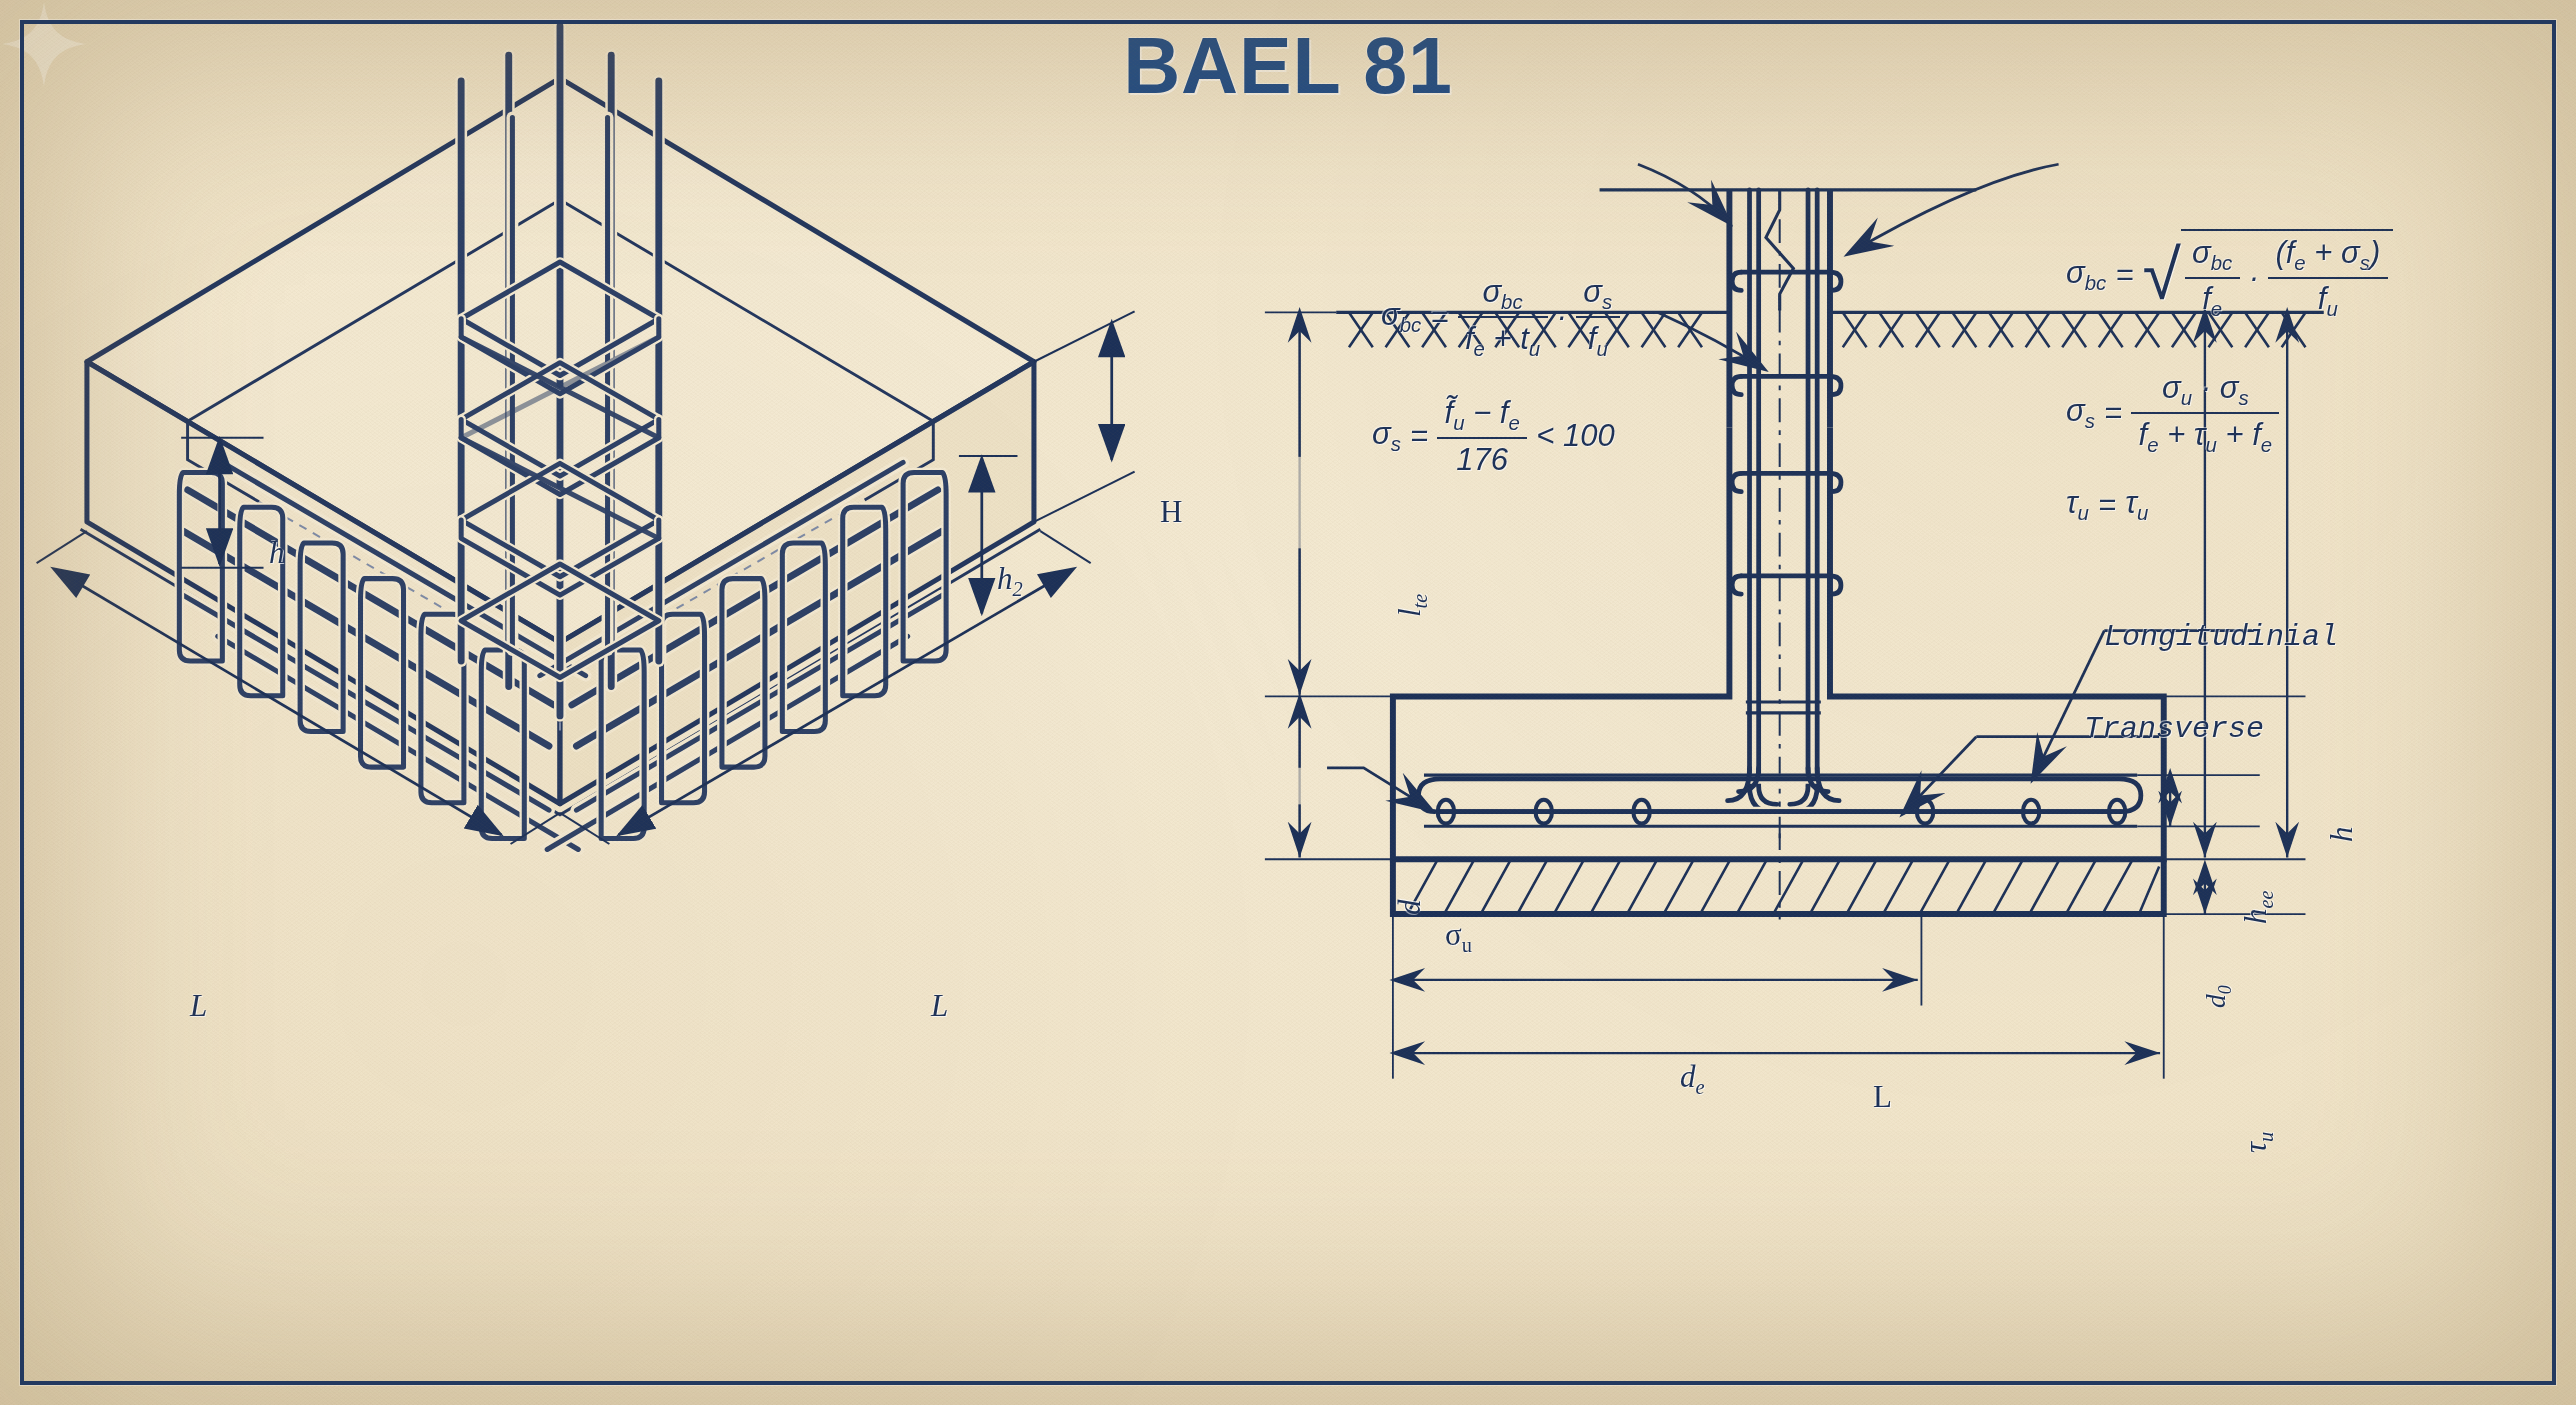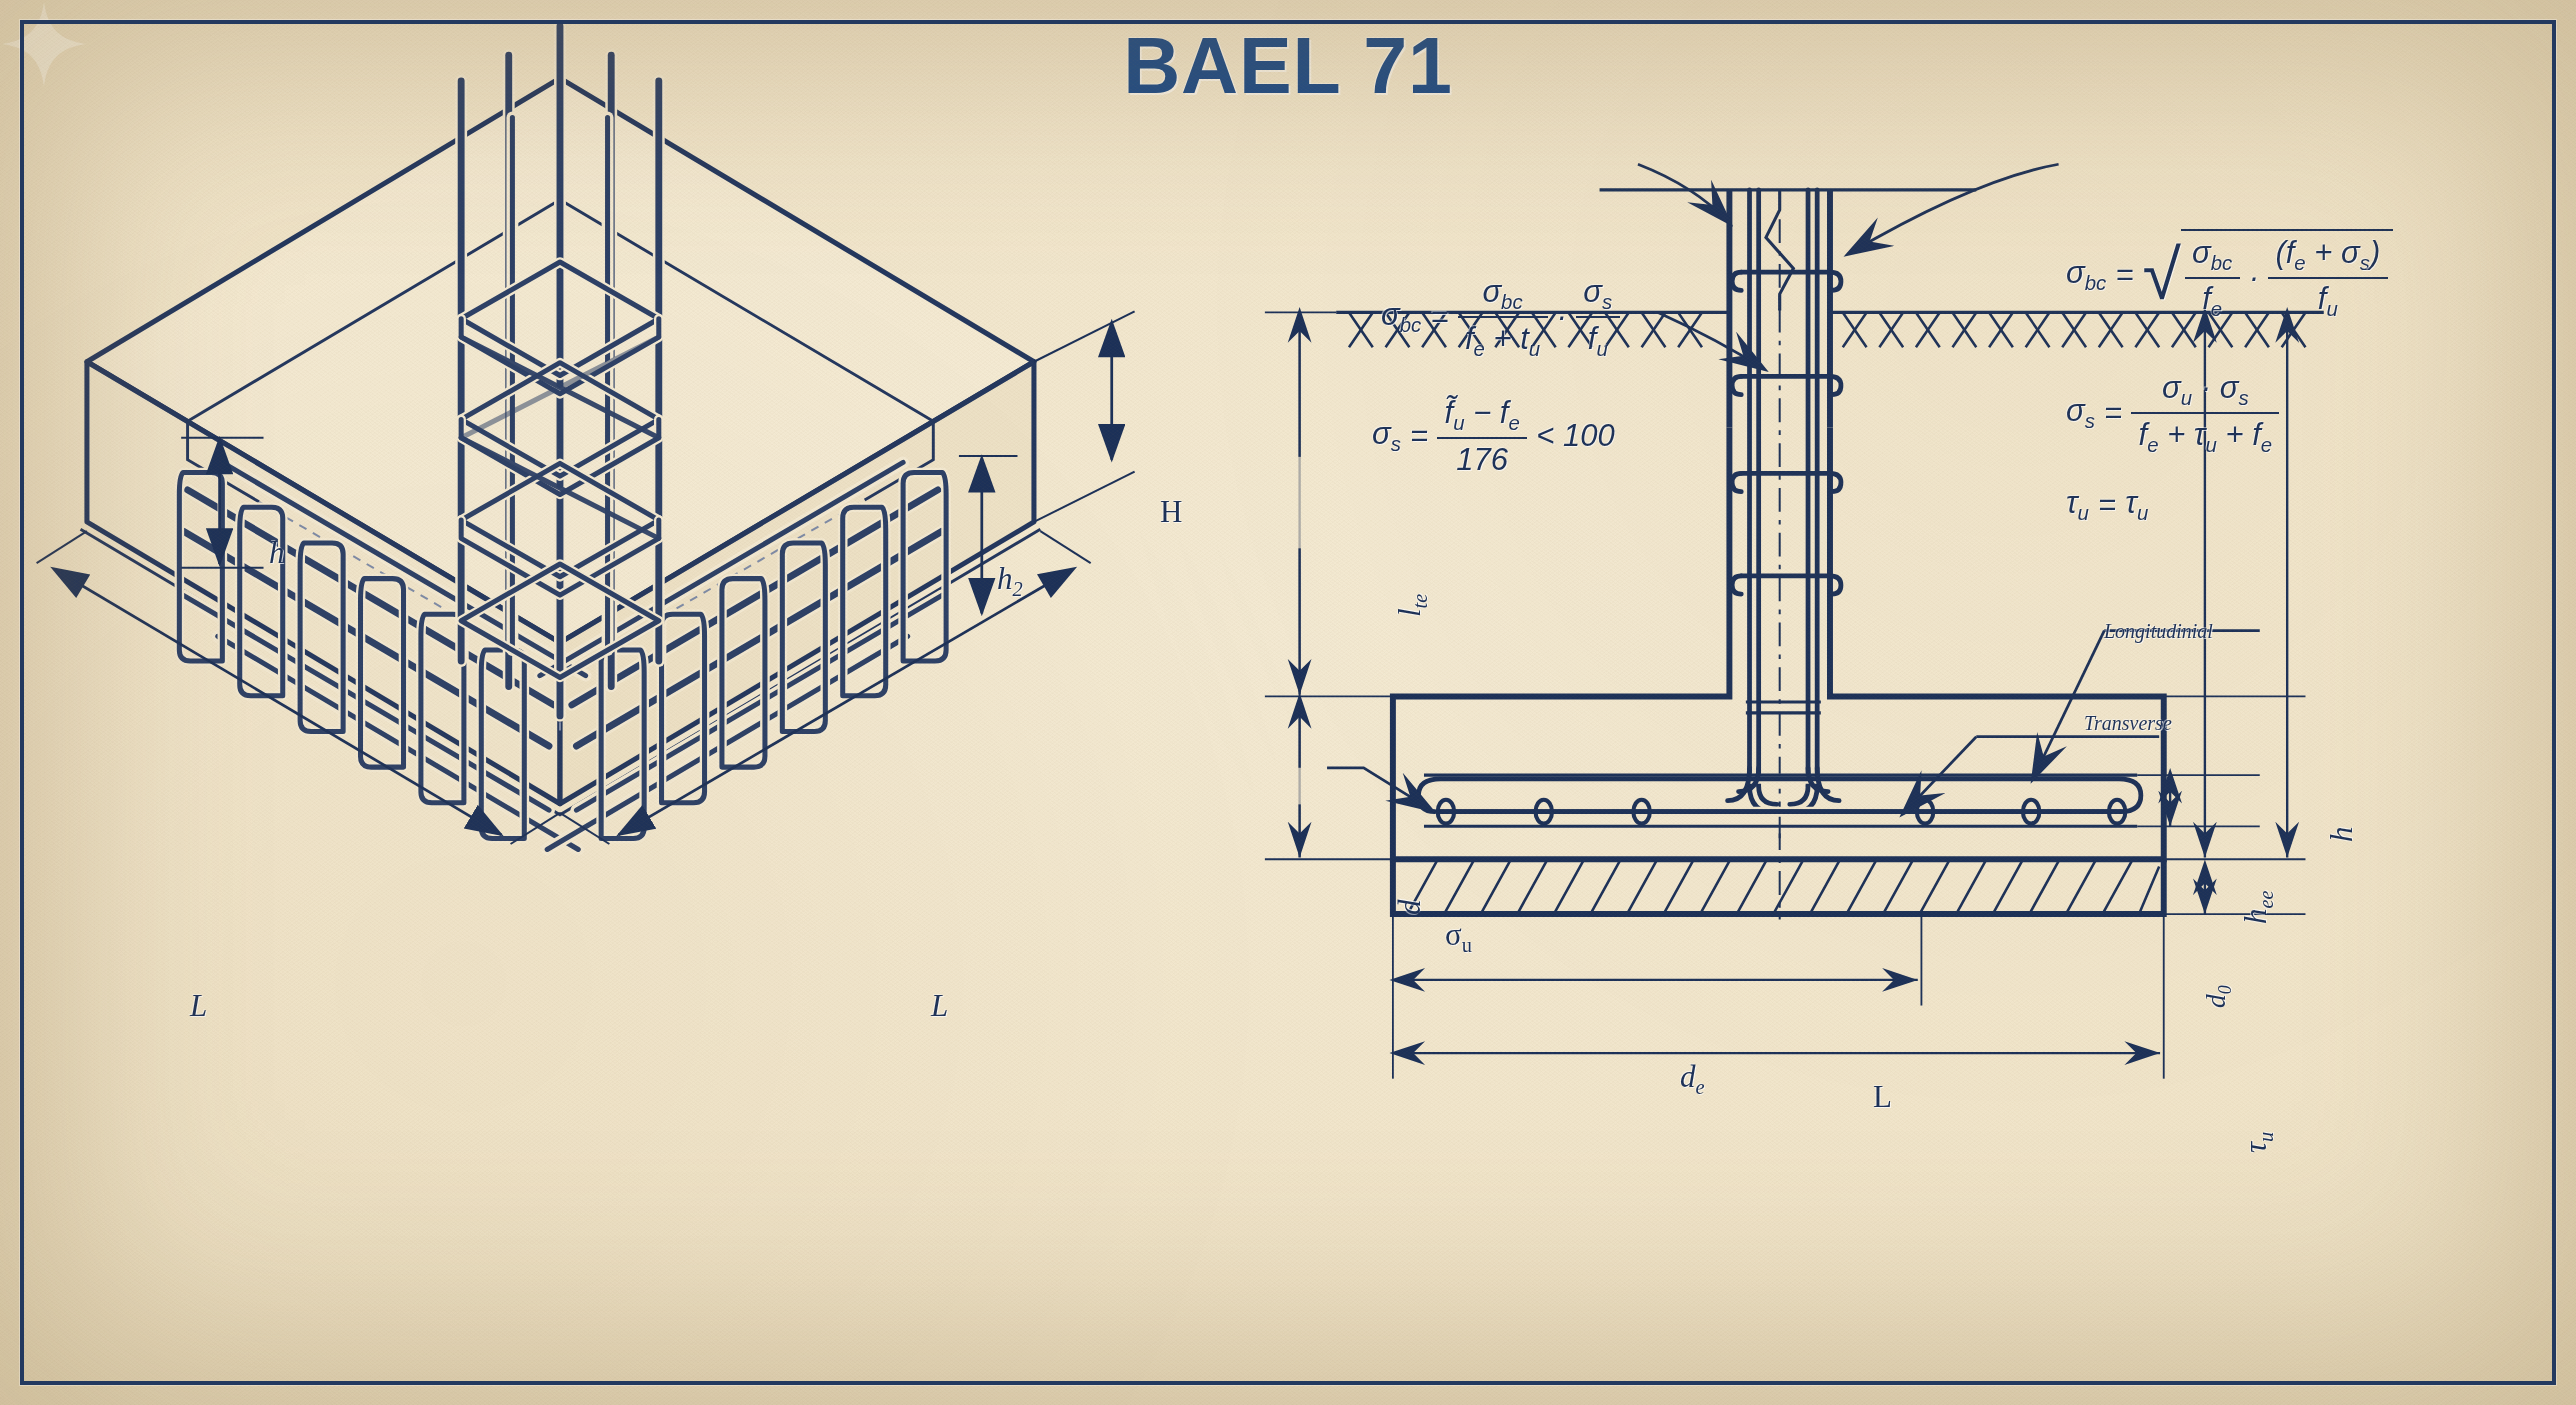--- a/index.html
+++ b/index.html
@@ -49,41 +49,41 @@
   }
   svg { position: absolute; left: 0; top: 0; overflow: visible; }
   .lbl {
     position: absolute;
     color: #1b3058;
     text-shadow: 0.9px 0.9px 0 rgba(255,255,255,.75), -0.9px -0.9px 0 rgba(255,255,255,.5);
     white-space: nowrap;
     user-select: none;
   }
   .dim { font-size: 31px; font-style: italic; font-family: "Liberation Serif", serif; }
-  .annot { font-size: 20px; font-style: italic; font-family: Liberation Serif, serif; }
+  .annot { font-size: 30px; font-style: italic; font-family: Liberation Mono, monospace; }
   .formula { font-size: 31px; font-family: "Liberation Sans", sans-serif; font-style: italic; }
   sub { font-size: .66em; }
   .frac { display: inline-block; vertical-align: middle; text-align: center; }
   .frac .num { display: block; padding: 0 7.3px 1.8px; border-bottom: 2.7px solid #1b3058; }
   .frac .den { display: block; padding: 2.7px 7.3px 0; }
   .eqrow { display: flex; align-items: center; gap: 9.1px; }
   .sqrt-wrap { display:flex; align-items:stretch; }
   .sqrt-sign { font-size: 1.0em; display:flex; align-items:center; }
   .sqrt-body { border-top: 2.7px solid #1b3058; padding: 3.7px 5.5px 0 3.7px; }
   #sparkle {
     position: absolute; right: 108px; bottom: 97px;
     width: 88px; height: 88px; opacity: .75;
   }
 </style>
 </head>
 <body>
 
 <div id="page">
 
-  <div id="title">BAEL 71</div>
+  <div id="title">BAEL 81</div>
 
   <svg width="1281" height="1281" viewBox="0 0 1400 1400" style="left:0px; top:101px;">
     <defs>
       <marker id="ar" markerWidth="16" markerHeight="16" refX="13" refY="5" orient="auto">
         <path d="M0,0 L14,5 L0,10 z" fill="#1b3058"></path>
       </marker>
       <marker id="arS" markerWidth="16" markerHeight="16" refX="2" refY="5" orient="auto">
         <path d="M14,0 L0,5 L14,10 z" fill="#1b3058"></path>
       </marker>
       <style>

